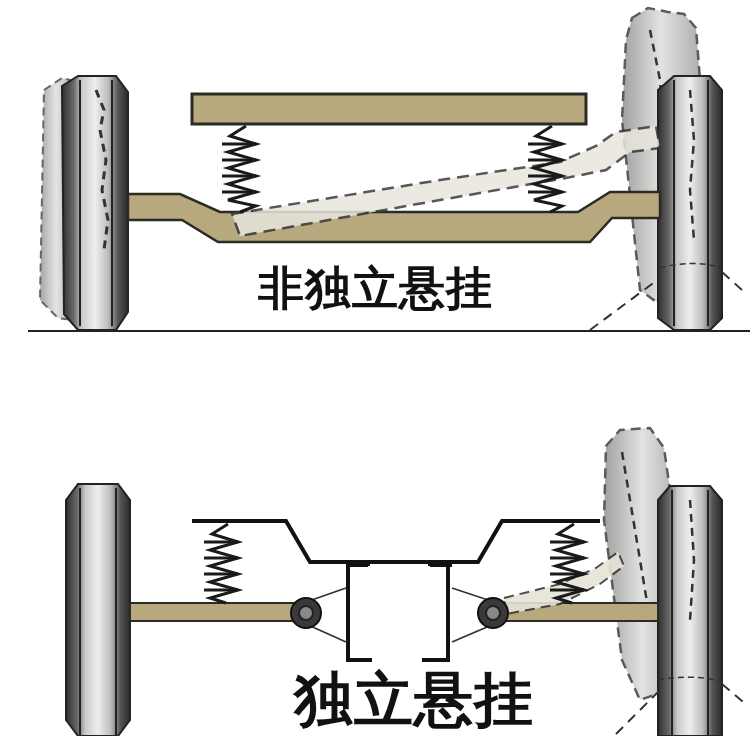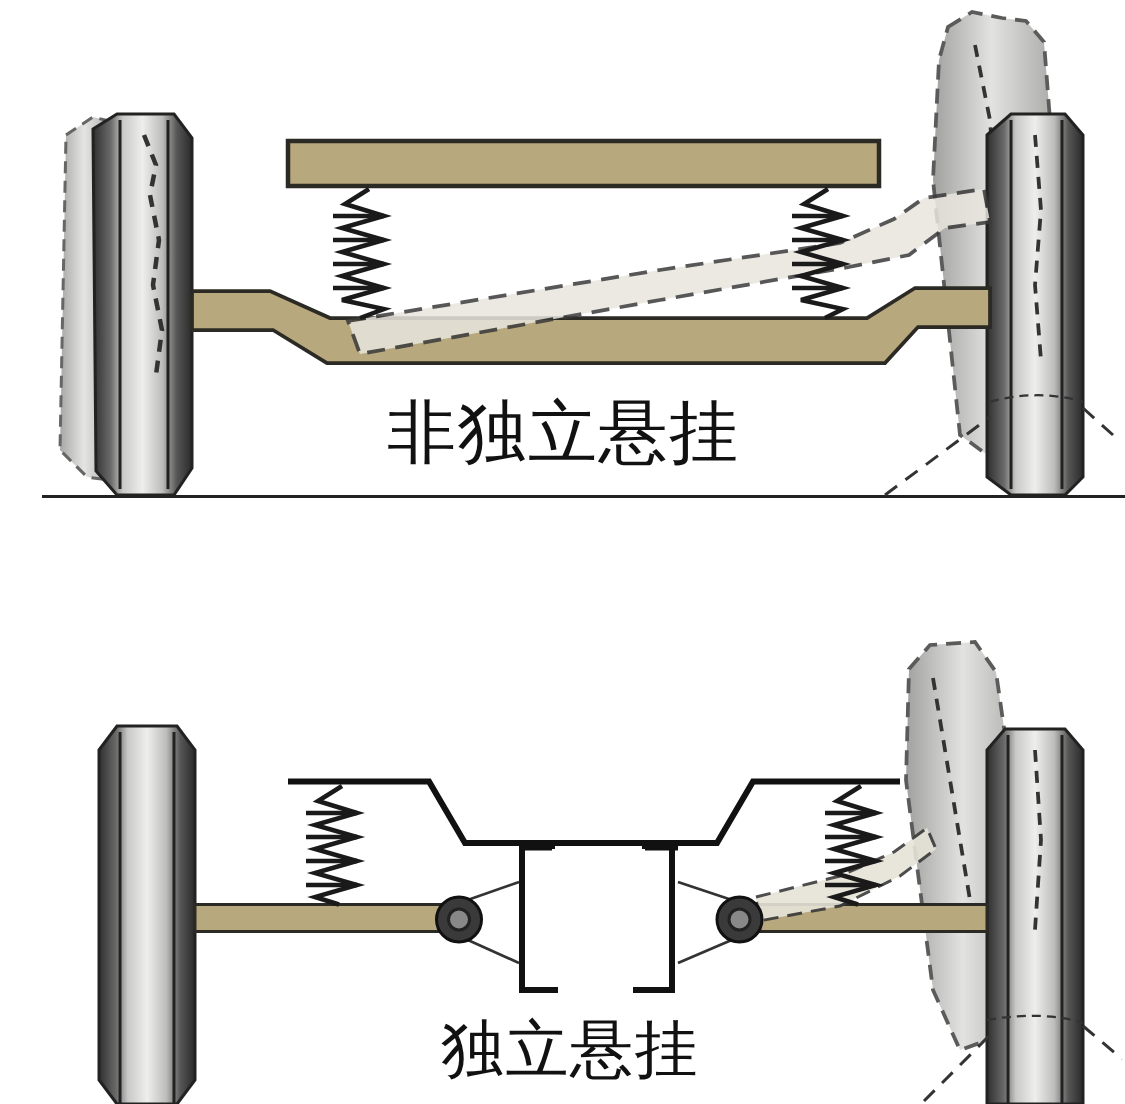--- a/index.html
+++ b/index.html
@@ -2,27 +2,27 @@
 <html><head>
 <meta charset="utf-8">
 <style>
   html, body { margin: 0; padding: 0; background: #ffffff; }
   body { width: 750px; height: 736px; overflow: hidden; position: relative; font-family: "DejaVu Sans", sans-serif; }
   .panel { position: absolute; left: 0; width: 750px; }
   .panel svg { display: block; }
   .label {
     position: absolute;
     font-family: "DejaVu Sans", sans-serif;
-    font-weight: normal;
+    font-weight: bold;
     color: #111111;
     letter-spacing: 1px;
     white-space: nowrap;
   }
   #label-top { left: 258px; top: 258px; font-size: 46px; line-height: 60px; }
-  #label-bottom { left: 294px; top: 670px; font-size: 42px; line-height: 60px; }
+  #label-bottom { left: 294px; top: 670px; font-size: 59px; line-height: 60px; }
 </style>
 </head>
 <body>
 
 <div class="panel" style="top:0; height:340px;">
   <svg width="750" height="340" viewBox="0 0 750 340">
     <defs>
       <linearGradient id="tireGrad" x1="0" y1="0" x2="1" y2="0">
         <stop offset="0" stop-color="#2f2f2f"></stop>
         <stop offset="0.18" stop-color="#6a6a6a"></stop>

